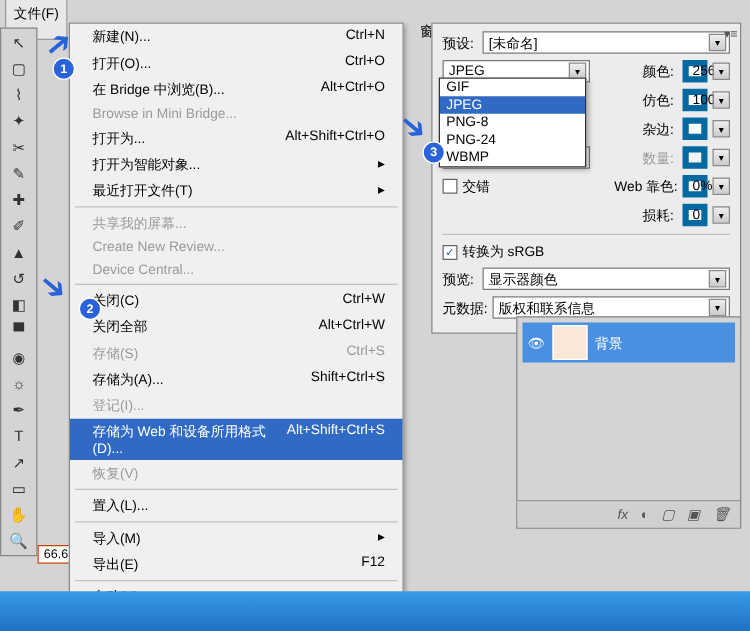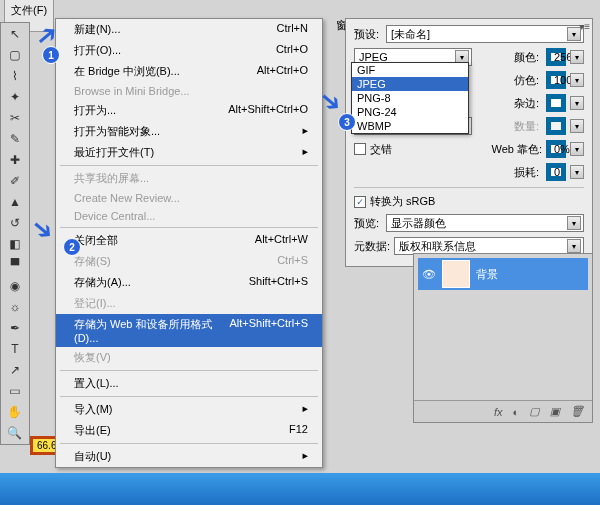--- a/index.html
+++ b/index.html
@@ -2,21 +2,21 @@
 <html><head>
 <meta charset="utf-8">
 <style>
 *{margin:0;padding:0;box-sizing:border-box;font-family:"Microsoft YaHei",sans-serif;font-size:11px}
 body{width:600px;height:505px;background:#d4d4d4;position:relative;overflow:hidden}
 .top-bar{height:20px;background:#d4d4d4;display:flex;align-items:center;padding:0 4px;gap:8px}
 .menu-btn{background:#e8e8e8;border:1px solid #999;padding:13px 6px}
 .menubar{position:absolute;top:0;left:328px;display:flex;gap:24px;padding:18px 8px}
 .tool-col{position:absolute;left:0;top:22px;width:30px;background:#d4d4d4;border:1px solid #888;display:flex;flex-direction:column;align-items:center;padding:2px 0;gap:3px}
 .tool{width:22px;height:18px;display:flex;align-items:center;justify-content:center;color:#333;font-size:12px}
-.zoom{position:absolute;left:30px;top:436px;font-size:10px;background:#fde047;padding:1px 4px;border:3px solid #c2410c}
+.zoom{position:absolute;left:30px;top:436px;font-size:10px;background:#ffffff;padding:1px 4px;border:1px solid #c2410c}
 .dropdown{position:absolute;left:55px;top:18px;width:268px;background:#f0f0f0;border:1px solid #888;box-shadow:2px 2px 4px rgba(0,0,0,.3)}
 .mi{display:flex;justify-content:space-between;padding:3px 14px 3px 18px;cursor:default}
 .mi.dis{color:#9a9a9a}
 .mi.hi{background:#316ac5;color:#fff}
 .sep{height:1px;background:#c0c0c0;margin:2px 4px}
 .panel{position:absolute;right:7px;top:18px;width:248px;background:#ececec;border:1px solid #888;padding:6px 8px}
 .row{display:flex;align-items:center;gap:4px;margin-bottom:5px}
 .lbl{min-width:28px}
 .lbl.dim{color:#9a9a9a}
 .sel{flex:1;background:#fff;border:1px solid #7a7a7a;height:18px;display:flex;align-items:center;justify-content:space-between;padding:0 2px 0 4px}
@@ -105,20 +105,24 @@
       <span>共享我的屏幕...</span>
     </div>
   <div class="mi dis">
       <span>Create New Review...</span>
     </div>
   <div class="mi dis">
       <span>Device Central...</span>
     </div>
   <div class="sep"></div>
   <div class="mi">
+      <span>关闭(C)</span>
+      <span>Ctrl+W</span>
+    </div>
+  <div class="mi">
       <span>关闭全部</span>
       <span>Alt+Ctrl+W</span>
     </div>
   <div class="mi dis">
       <span>存储(S)</span>
       <span>Ctrl+S</span>
     </div>
   <div class="mi">
       <span>存储为(A)...</span>
       <span>Shift+Ctrl+S</span>

